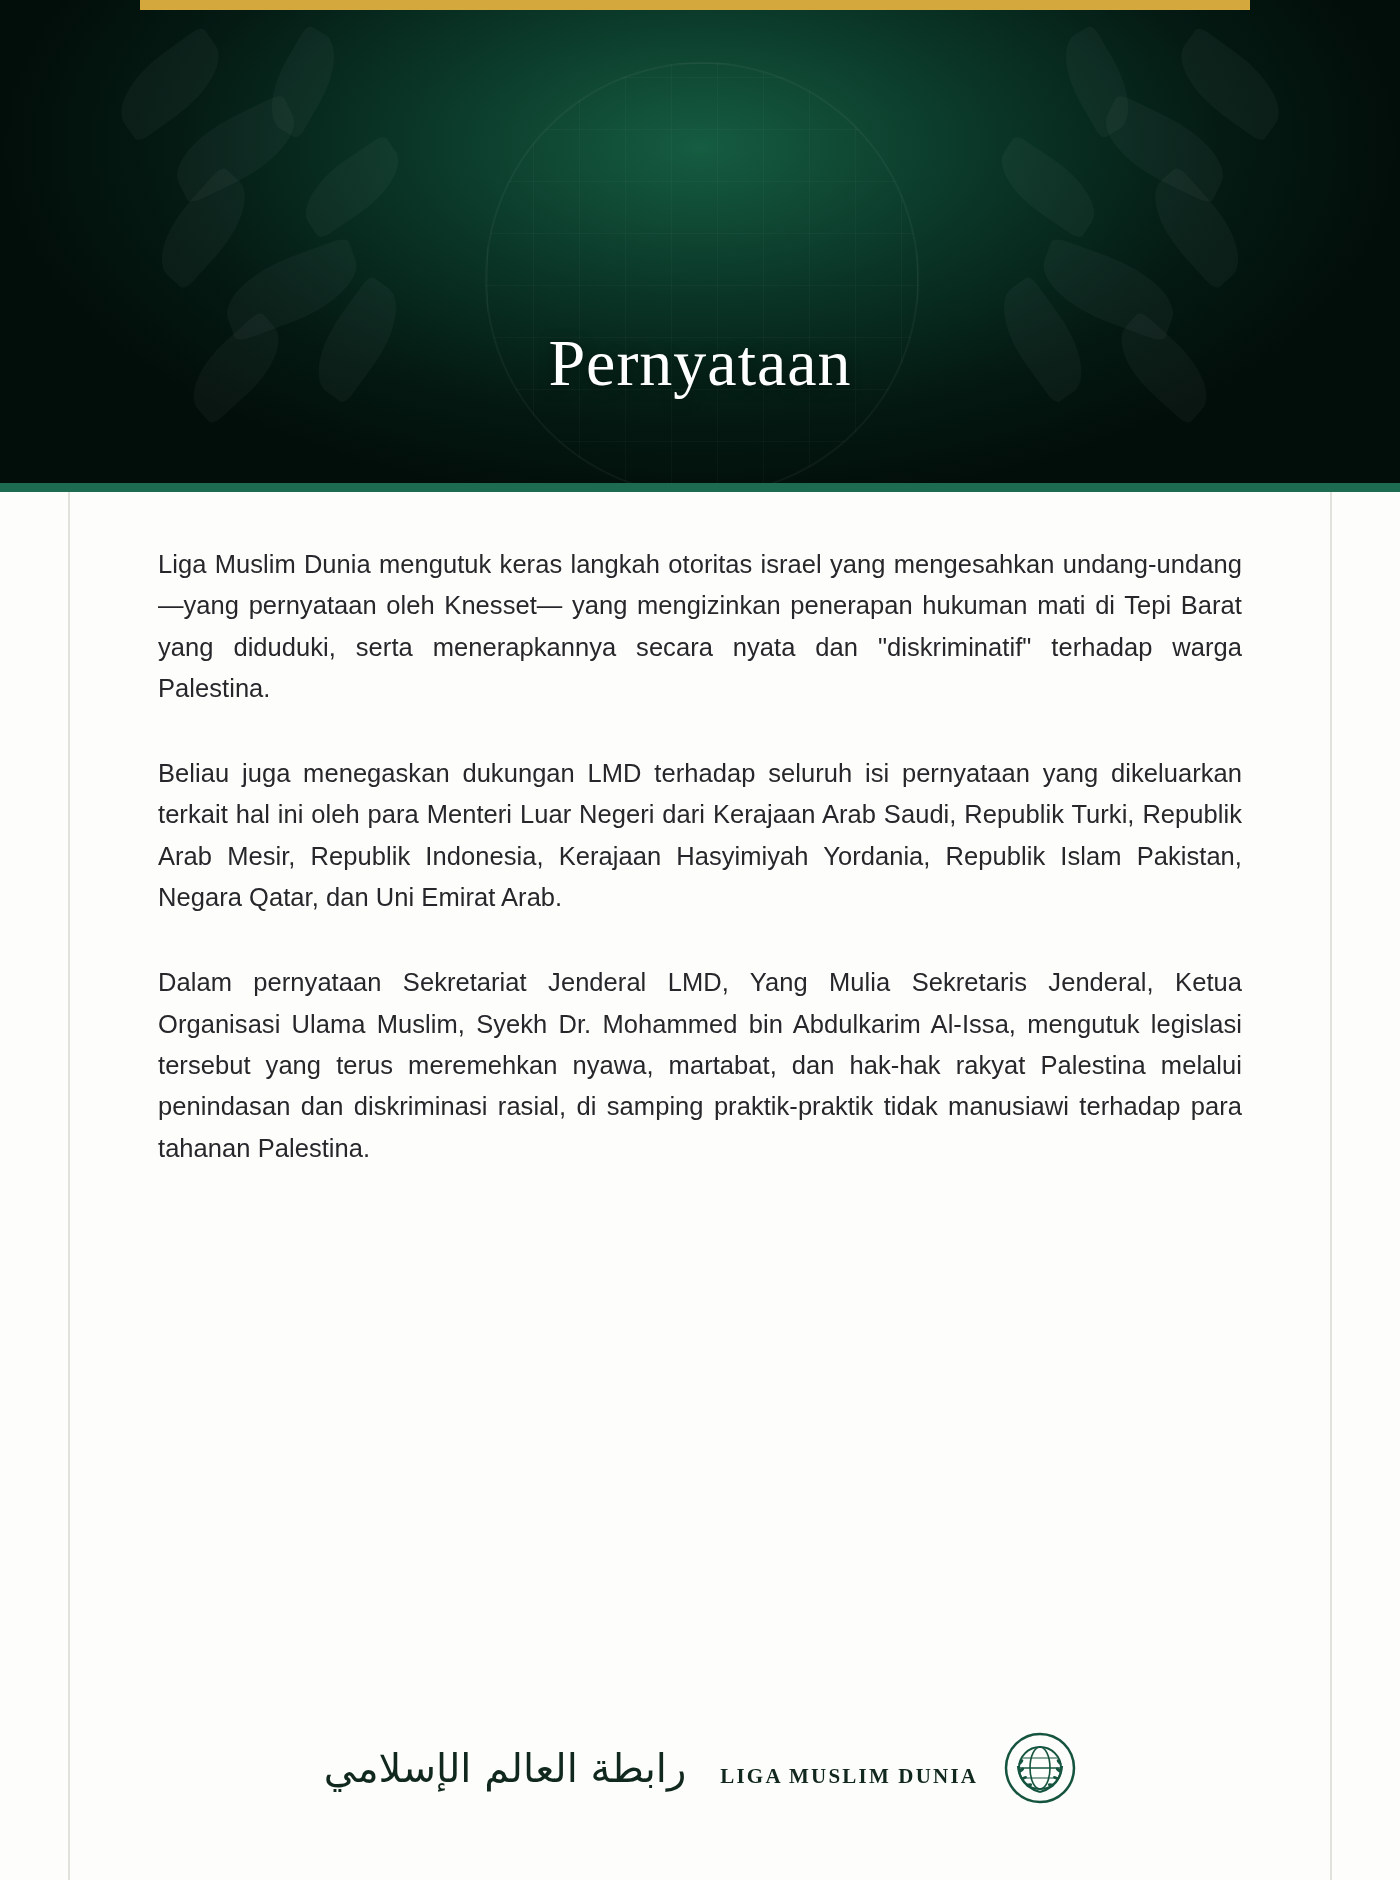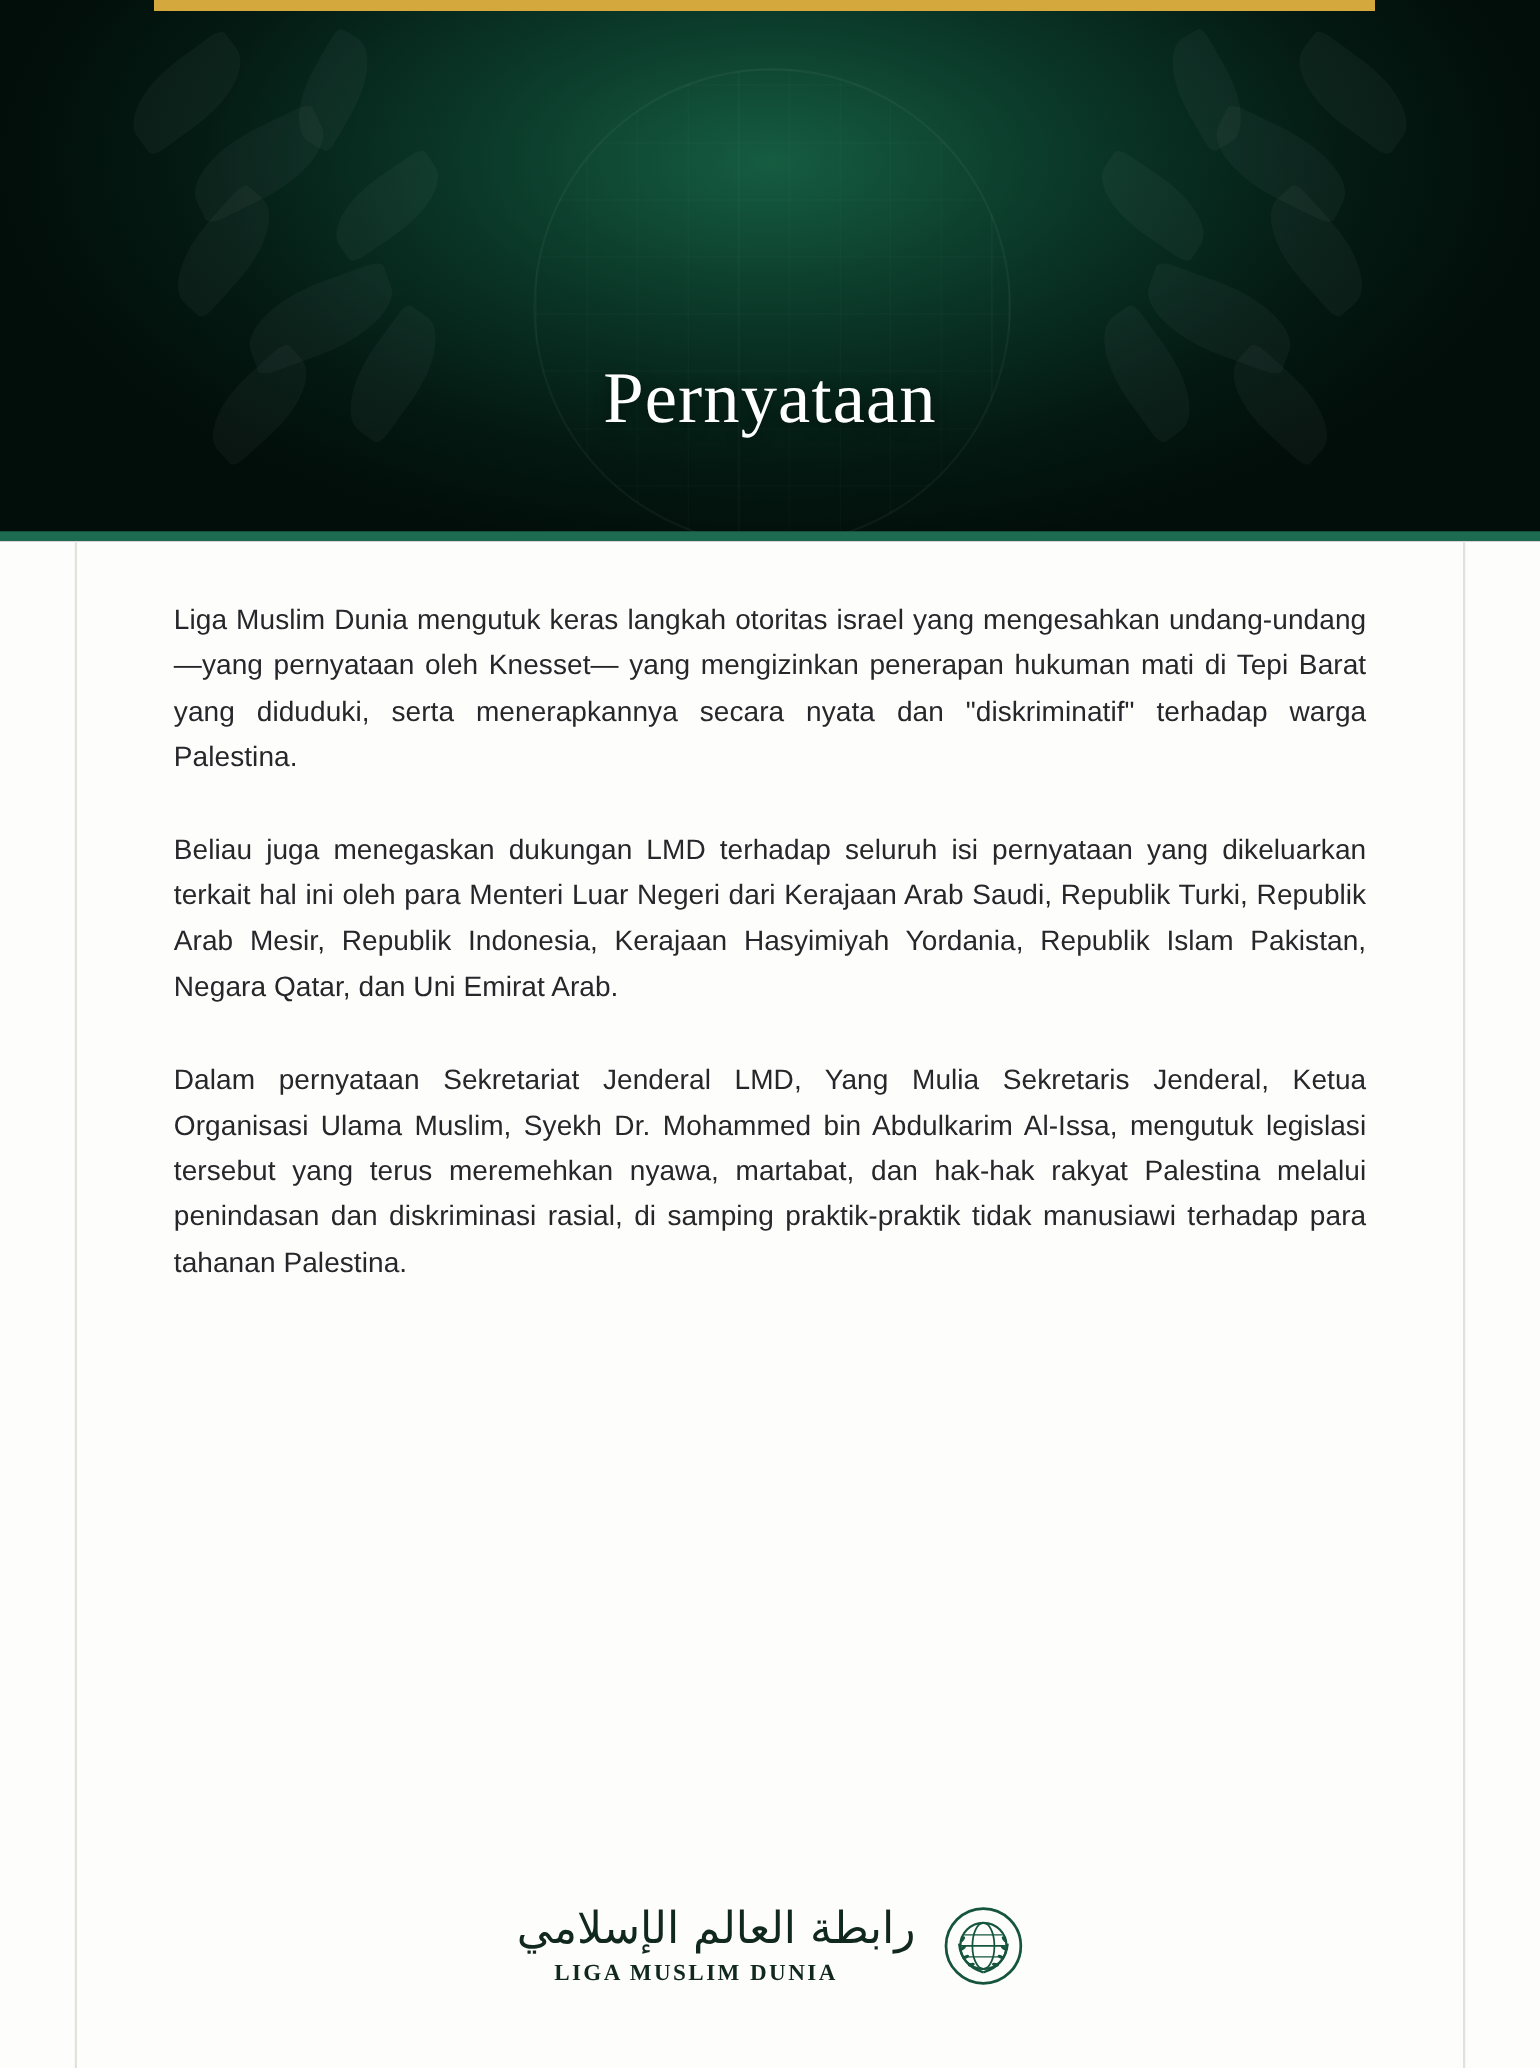--- a/index.html
+++ b/index.html
@@ -11,21 +11,21 @@
     height: 1880px;
     background: #ffffff;
     font-family: "Liberation Sans", sans-serif;
     overflow: hidden;
   }
 
   .page {
     position: relative;
     width: 1400px;
     height: 1880px;
-    background: #701a75;
+    background: #bef264;
   }
 
   
   .header {
     position: relative;
     width: 1400px;
     height: 492px;
     background: #04140f;
     overflow: hidden;
   }
@@ -163,22 +163,22 @@
     left: 0;
     right: 0;
     top: 1240px;
     display: flex;
     align-items: center;
     justify-content: center;
     gap: 26px;
   }
   .wordmark {
     display: flex;
-    flex-direction: column;
-    align-items: flex-start;
+    flex-direction: row;
+    align-items: flex-end;
     color: #0e2a20;
   }
   .wordmark-ar {
     font-size: 40px;
     line-height: 1.05;
     letter-spacing: 0.5px;
     font-family: "DejaVu Sans", sans-serif;
     color: #11281f;
   }
   .wordmark-la {

